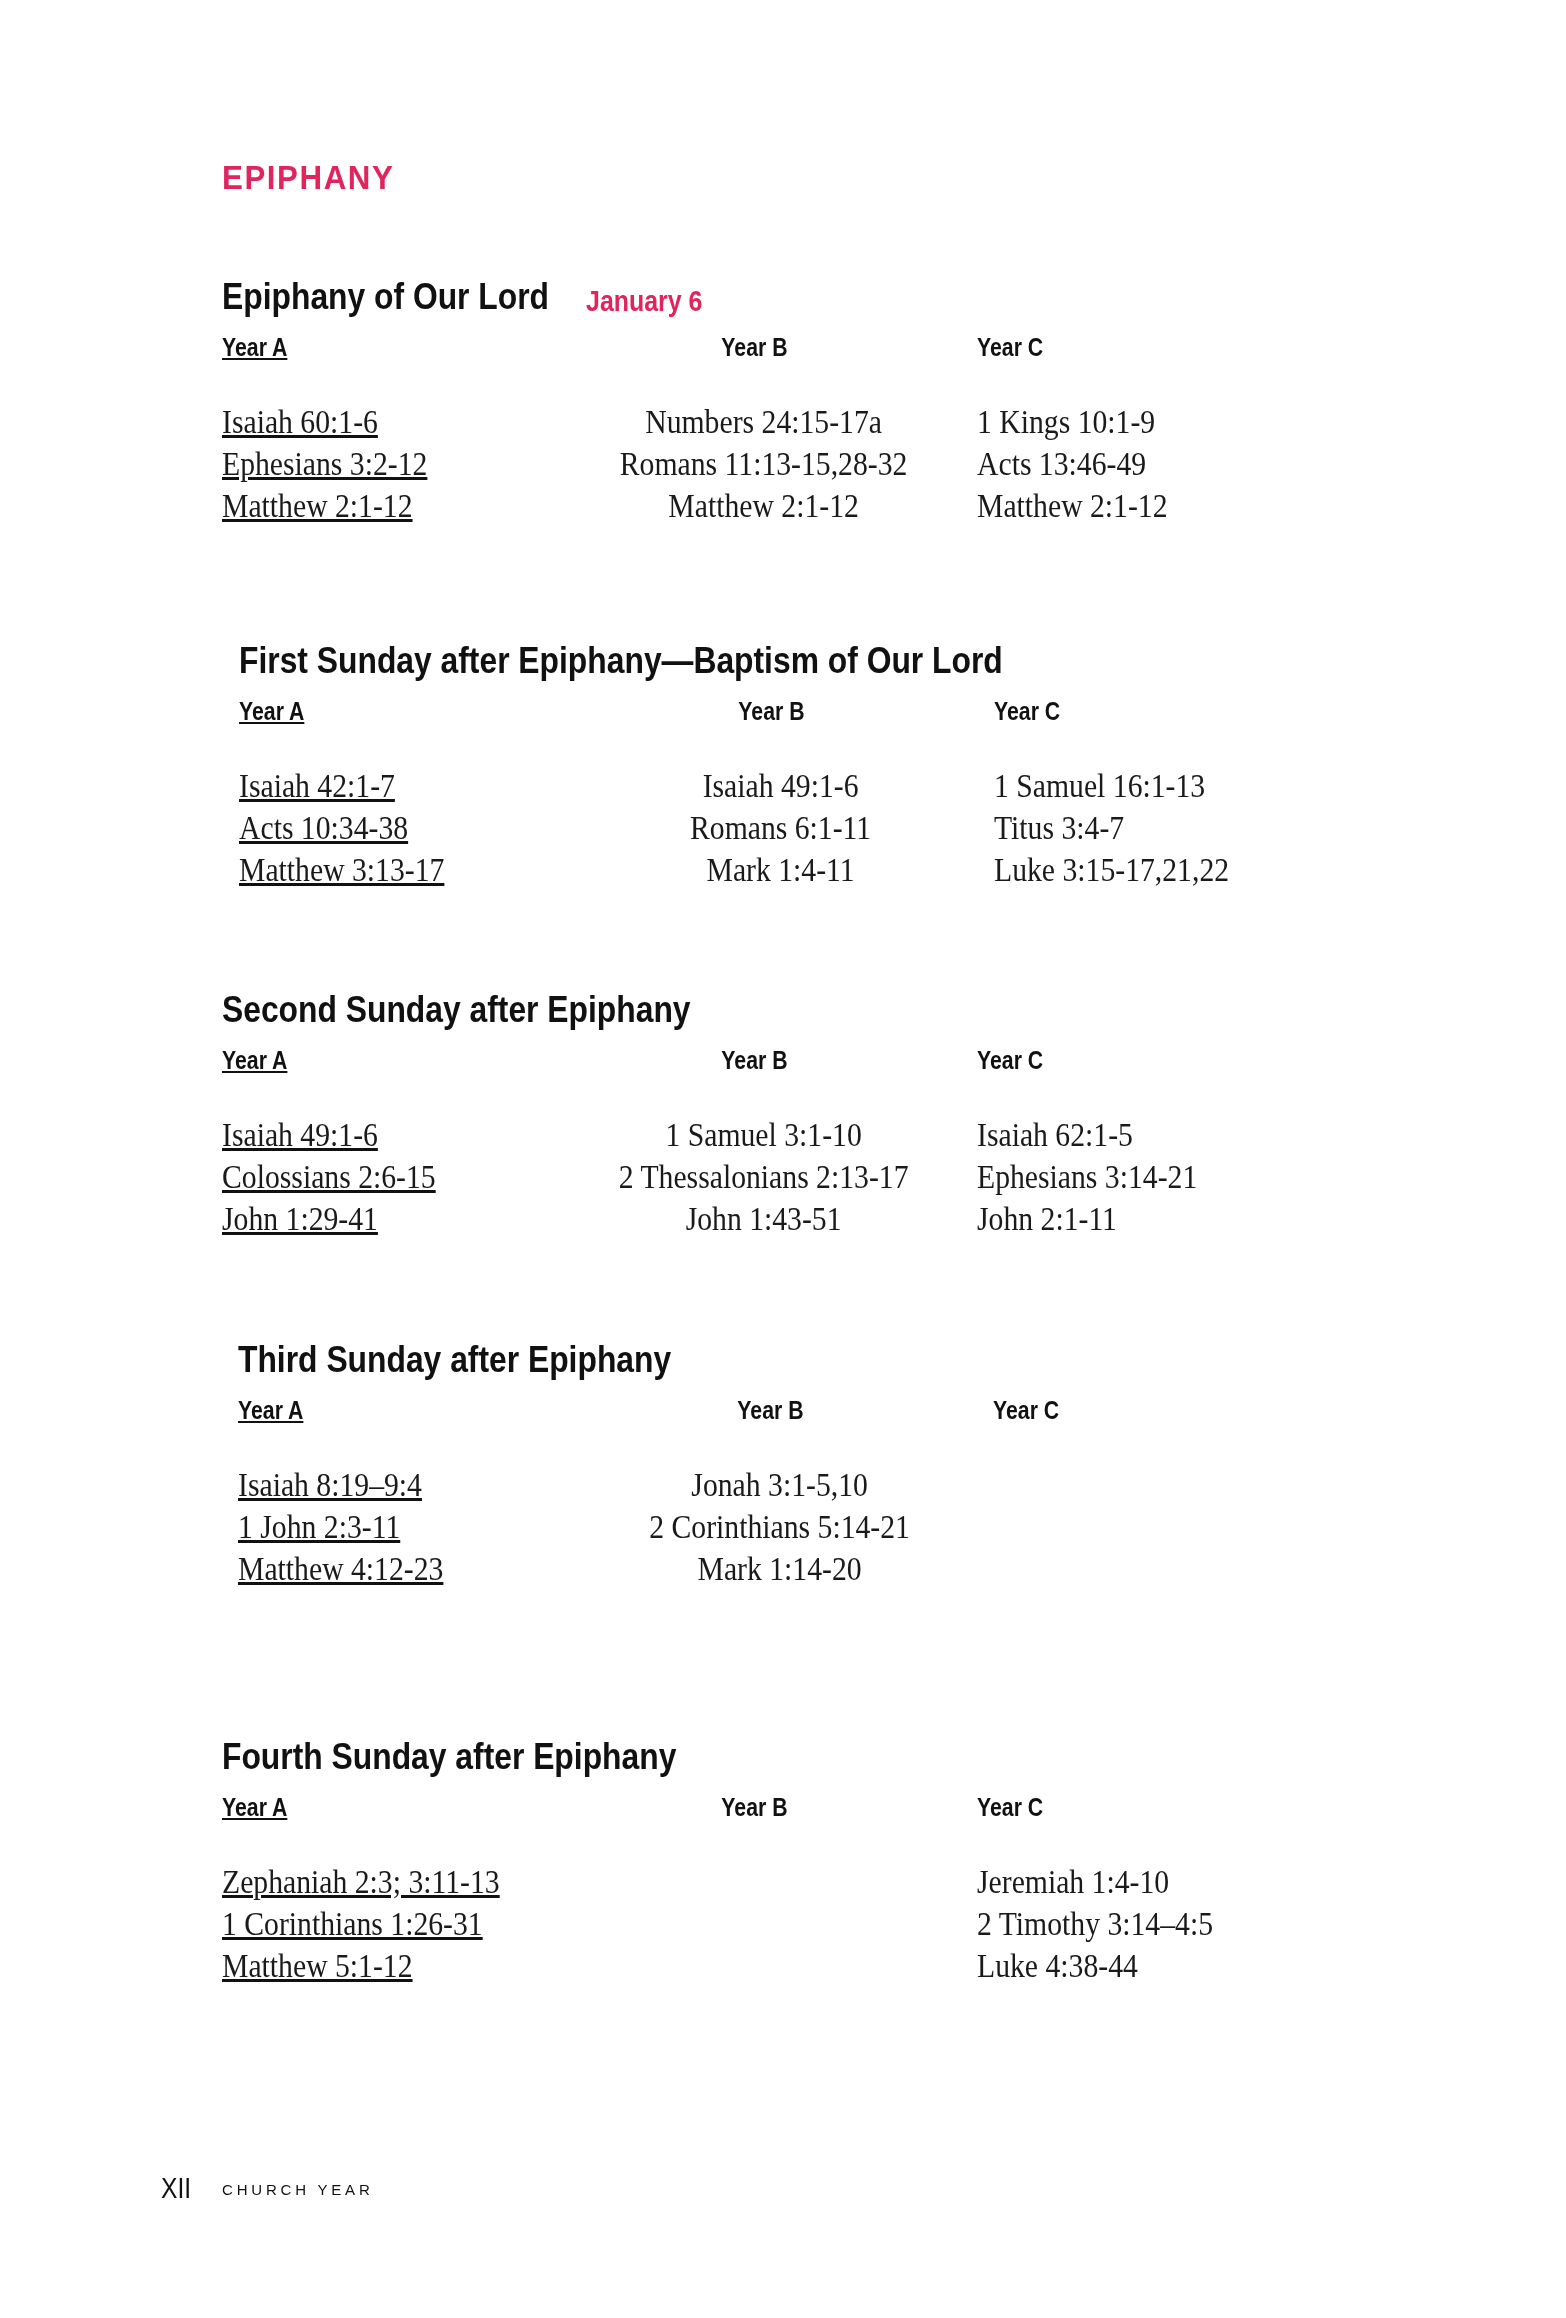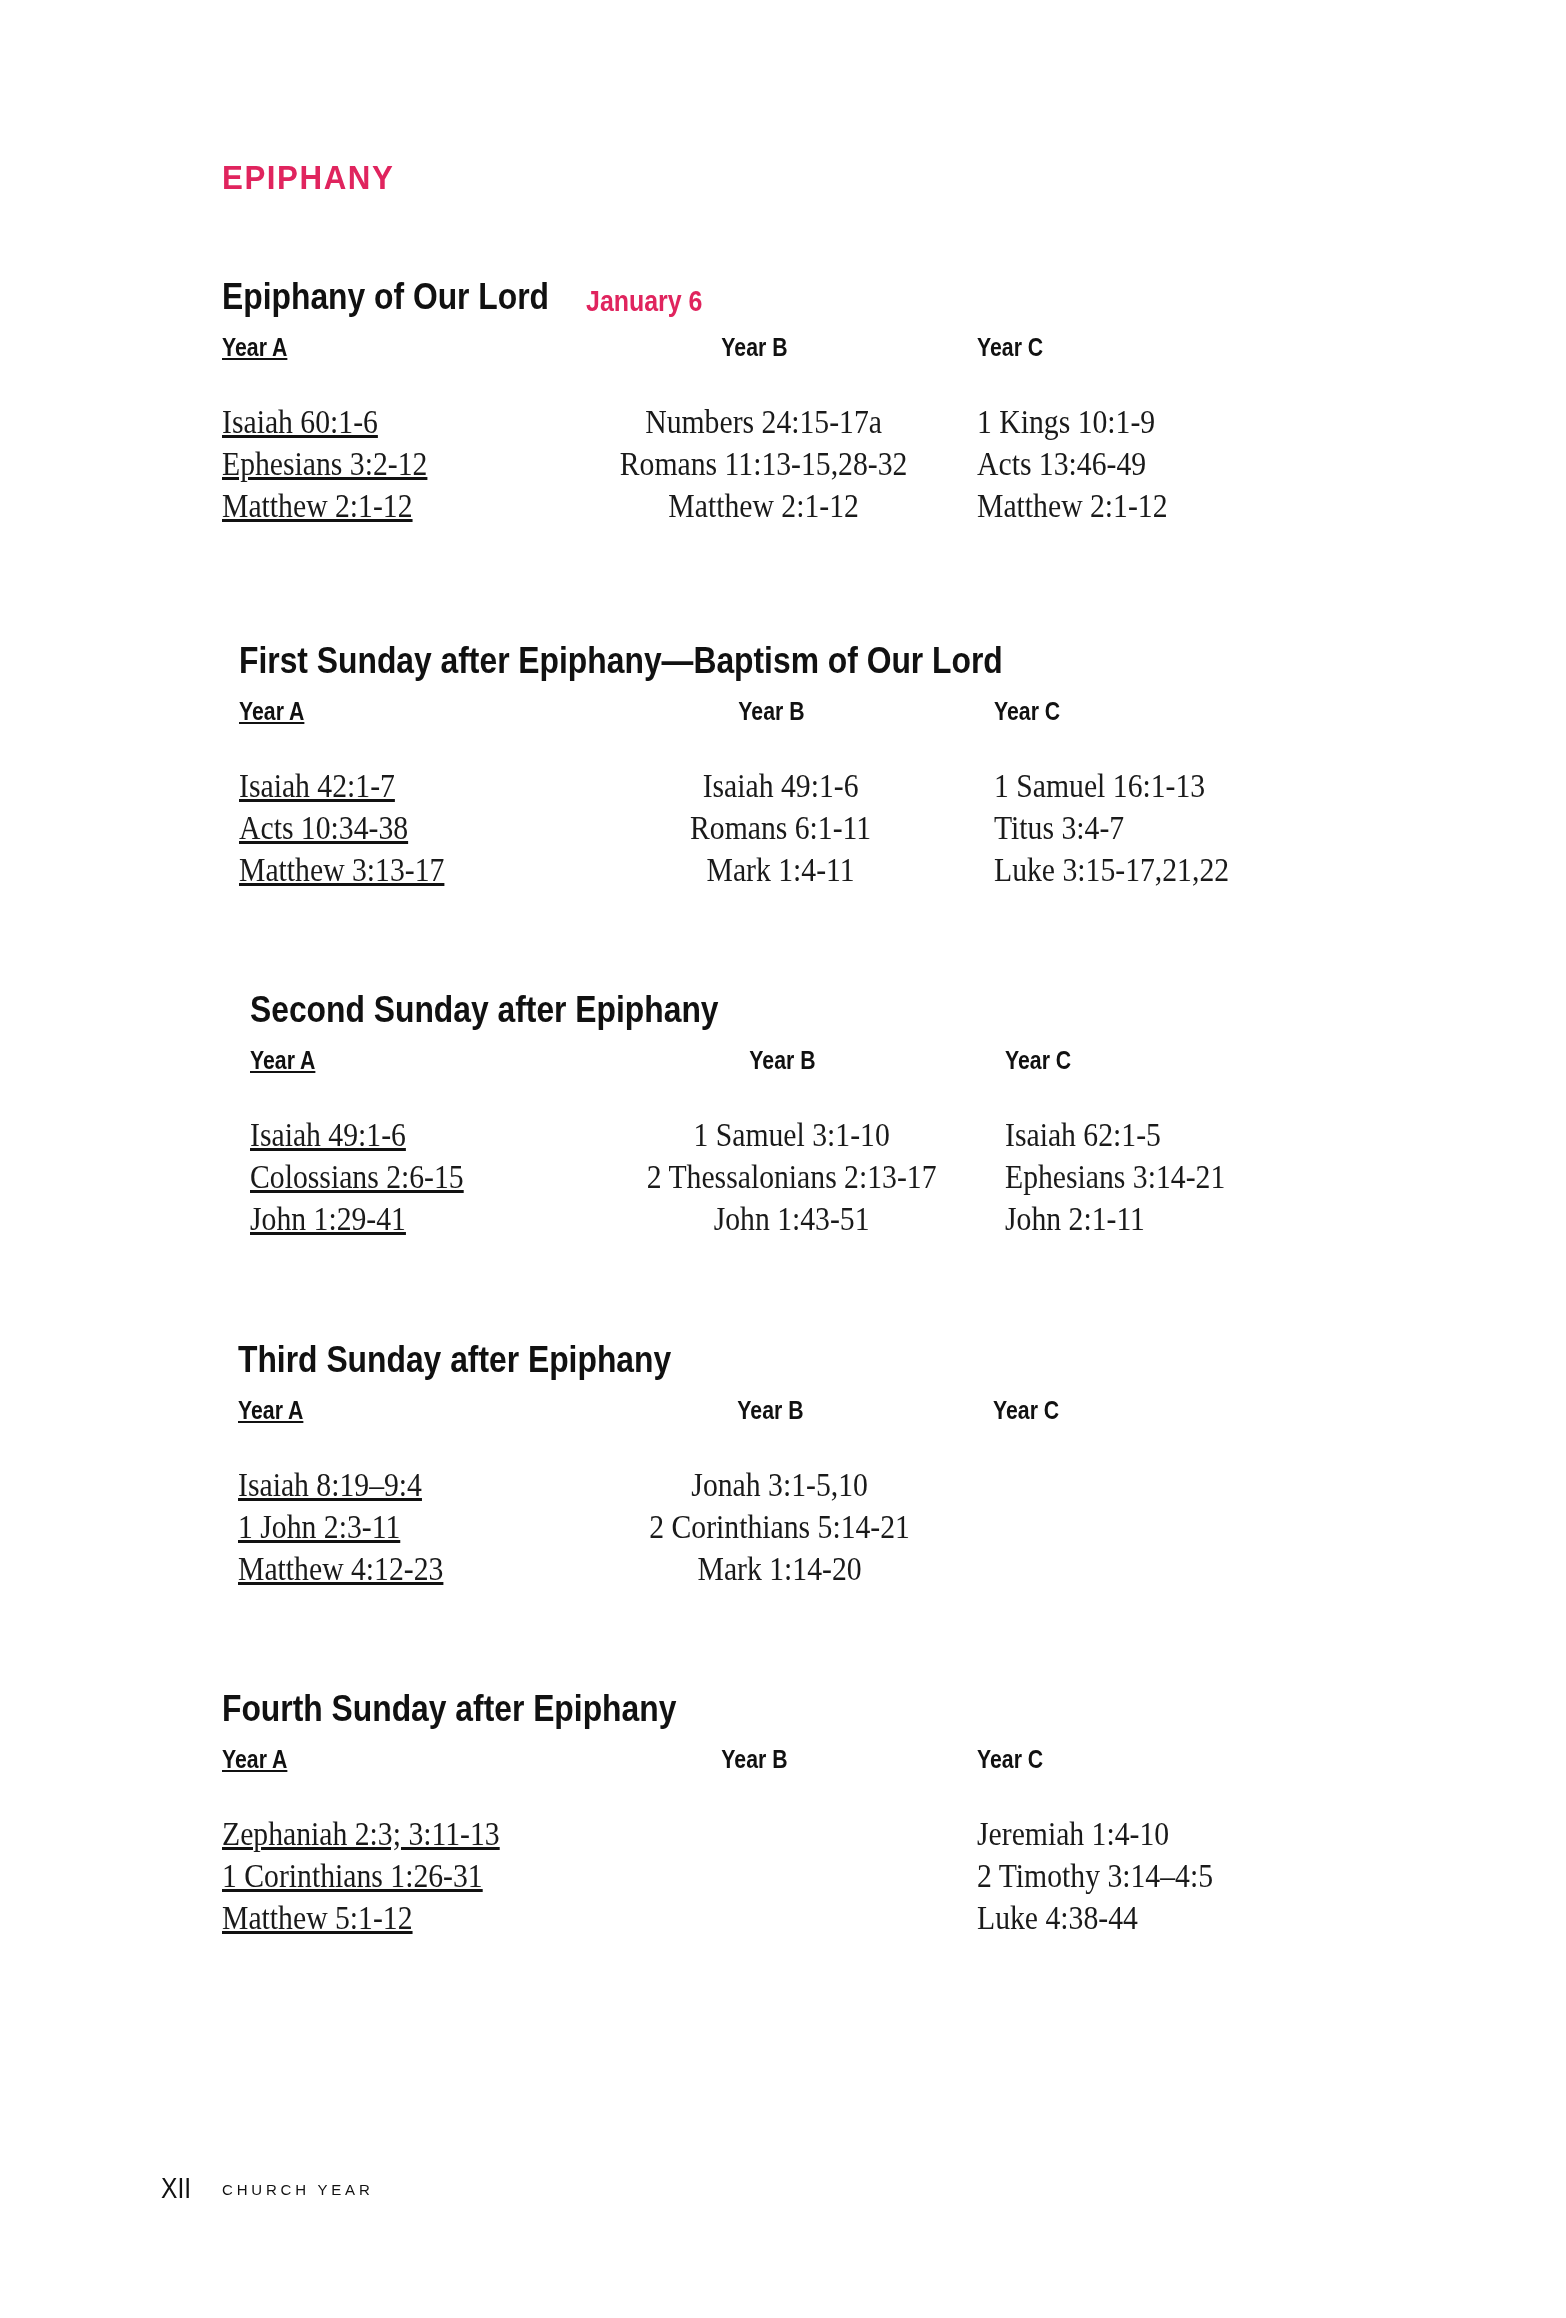--- a/index.html
+++ b/index.html
@@ -107,21 +107,21 @@
       <div class="yhead">Year C</div>
       <div class="readings">
         <div class="reading">1 Samuel 16:1-13</div>
         <div class="reading">Titus 3:4-7</div>
         <div class="reading">Luke 3:15-17,21,22</div>
       </div>
     </div>
   </div>
 </div>
 
-<div class="section" style="top:989px;margin-left:28px;">
+<div class="section" style="top:989px;">
   <div class="sec-title">Second Sunday after Epiphany</div>
   <div class="cols">
     <div class="col a">
       <div class="yhead">Year A</div>
       <div class="readings">
         <div class="reading">Isaiah 49:1-6</div>
         <div class="reading">Colossians 2:6-15</div>
         <div class="reading">John 1:29-41</div>
       </div>
     </div>
@@ -162,21 +162,21 @@
         <div class="reading">2 Corinthians 5:14-21</div>
         <div class="reading">Mark 1:14-20</div>
       </div>
     </div>
     <div class="col c">
       <div class="yhead">Year C</div>
     </div>
   </div>
 </div>
 
-<div class="section" style="top:1688px;">
+<div class="section" style="top:1736px;">
   <div class="sec-title">Fourth Sunday after Epiphany</div>
   <div class="cols">
     <div class="col a">
       <div class="yhead">Year A</div>
       <div class="readings">
         <div class="reading">Zephaniah 2:3; 3:11-13</div>
         <div class="reading">1 Corinthians 1:26-31</div>
         <div class="reading">Matthew 5:1-12</div>
       </div>
     </div>

